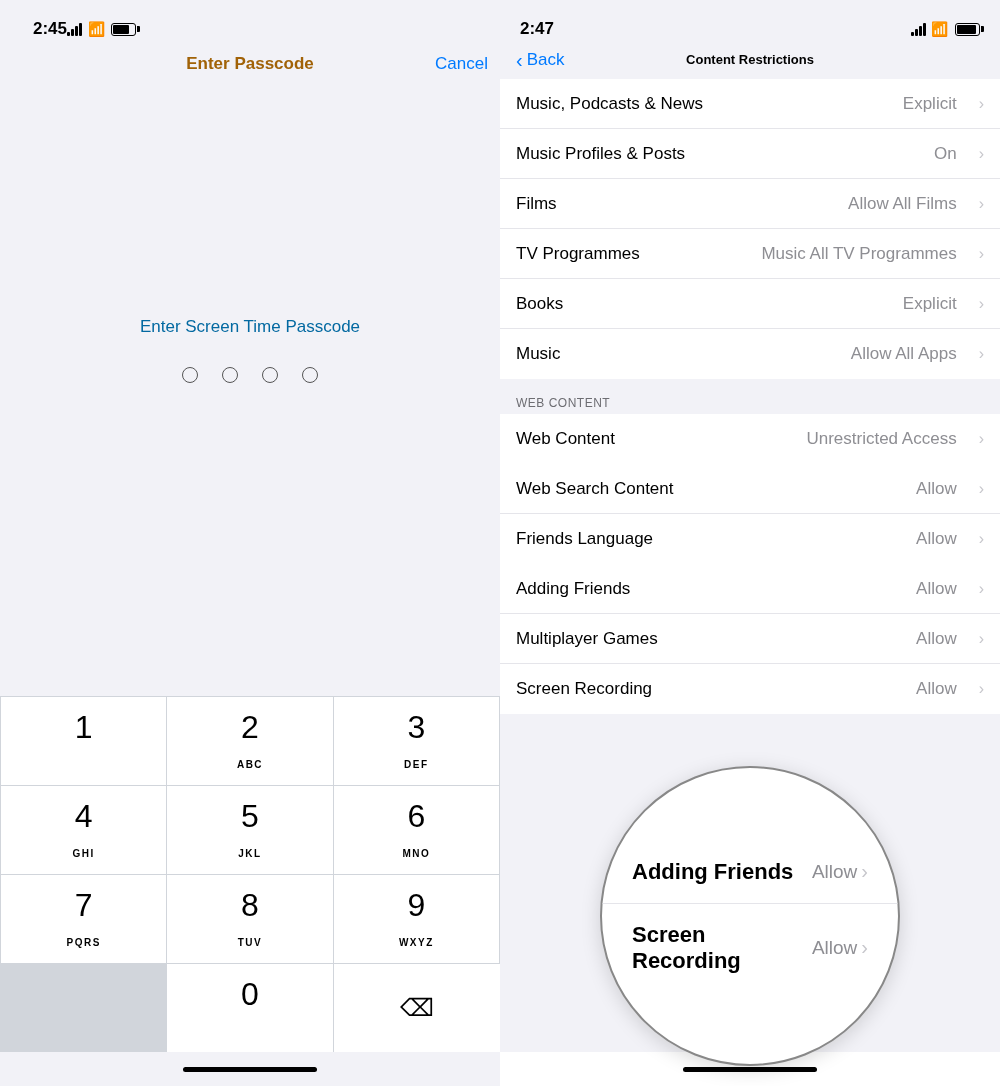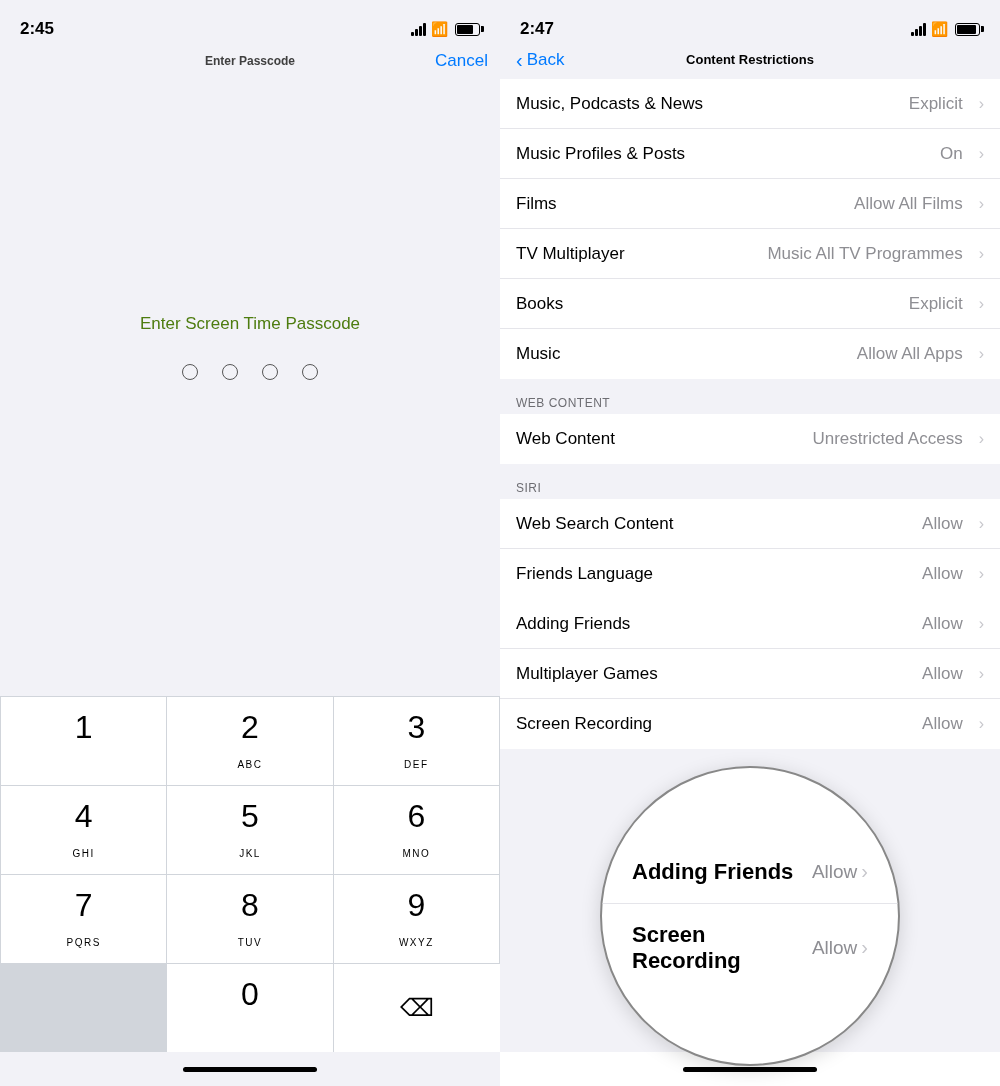--- a/index.html
+++ b/index.html
@@ -17,23 +17,23 @@
       width: 500px;
       height: 1086px;
       background: #f2f2f7;
       display: flex;
       flex-direction: column;
       position: relative;
     }
 
     .status-bar-left {
       display: flex;
-      justify-content: space-between;
-      align-items: center;
-      padding: 14px 20px 0 20px;
+      justify-content: flex-start;
+      align-items: center;
+      padding: 14px 20px 0 33px;
       height: 44px;
     }
 
     .status-time {
       font-size: 17px;
       font-weight: 600;
       color: #000;
     }
 
     .status-icons {
@@ -45,23 +45,23 @@
     .nav-bar-left {
       display: flex;
       justify-content: center;
       align-items: center;
       padding: 10px 20px;
       position: relative;
       background: #f2f2f7;
     }
 
     .nav-title {
-      font-size: 12px;
+      font-size: 17px;
       font-weight: 600;
-      color: #404040;
+      color: #a16207;
     }
 
     .nav-cancel {
       position: absolute;
       right: 12px;
       font-size: 17px;
       color: #007aff;
       cursor: pointer;
     }
 
@@ -70,21 +70,21 @@
       display: flex;
       flex-direction: column;
       align-items: center;
       justify-content: center;
       padding-bottom: 80px;
     }
 
     .passcode-label {
       font-size: 17px;
       font-weight: 500;
-      color: #4d7c0f;
+      color: #0369a1;
       margin-bottom: 30px;
     }
 
     .passcode-dots {
       display: flex;
       gap: 24px;
     }
 
     .passcode-dot {
       width: 16px;
@@ -117,21 +117,21 @@
 
     .key-number {
       font-size: 32px;
       font-weight: 300;
       color: #000;
       line-height: 1;
     }
 
     .key-letters {
       font-size: 10px;
-      font-weight: 400;
+      font-weight: 700;
       color: #000;
       letter-spacing: 1.5px;
       margin-top: 16px;
       min-height: 13px;
     }
 
     .key-empty {
       background: #d1d5db;
     }
 
@@ -294,21 +294,21 @@
     }
 
     .row-label {
       font-size: 17px;
       color: #000;
     }
 
     .row-value {
       display: flex;
       align-items: center;
-      gap: 16px;
+      gap: 22px;
       color: #8e8e93;
       font-size: 17px;
     }
 
     .chevron-right {
       color: #c7c7cc;
       font-size: 16px;
     }
 
     .section-divider {
@@ -520,21 +520,21 @@
         </div>
       </div>
       <div class="settings-row">
         <span class="row-label">Films</span>
         <div class="row-value">
           <span>Allow All Films</span>
           <span class="chevron-right">›</span>
         </div>
       </div>
       <div class="settings-row">
-        <span class="row-label">TV Multiplayer</span>
+        <span class="row-label">TV Programmes</span>
         <div class="row-value">
           <span>Music All TV Programmes</span>
           <span class="chevron-right">›</span>
         </div>
       </div>
       <div class="settings-row">
         <span class="row-label">Books</span>
         <div class="row-value">
           <span>Explicit</span>
           <span class="chevron-right">›</span>
@@ -555,23 +555,20 @@
     <div class="settings-section">
       <div class="settings-row">
         <span class="row-label">Web Content</span>
         <div class="row-value">
           <span>Unrestricted Access</span>
           <span class="chevron-right">›</span>
         </div>
       </div>
     </div>
 
-    <div class="section-divider">
-      <span class="section-divider-label">SIRI</span>
-    </div>
     <div class="settings-section">
       <div class="settings-row">
         <span class="row-label">Web Search Content</span>
         <div class="row-value">
           <span>Allow</span>
           <span class="chevron-right">›</span>
         </div>
       </div>
       <div class="settings-row">
         <span class="row-label">Friends Language</span>

